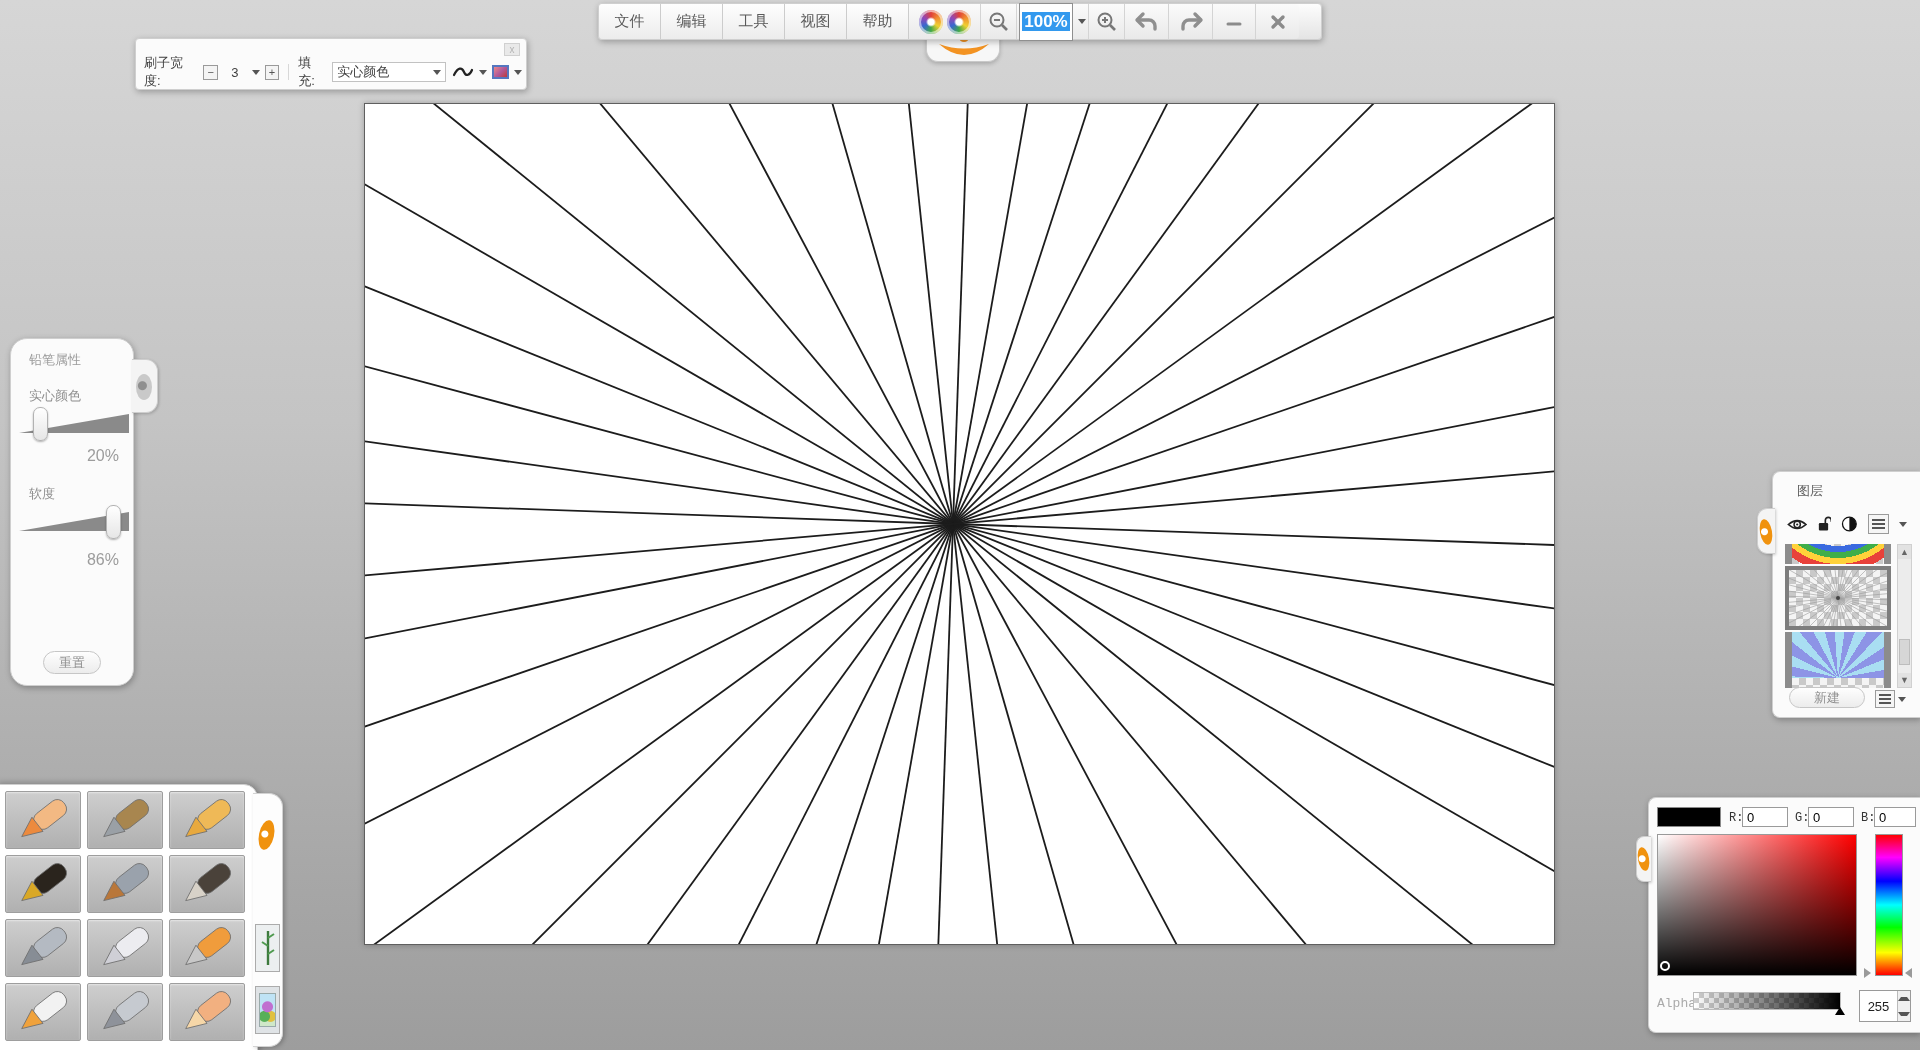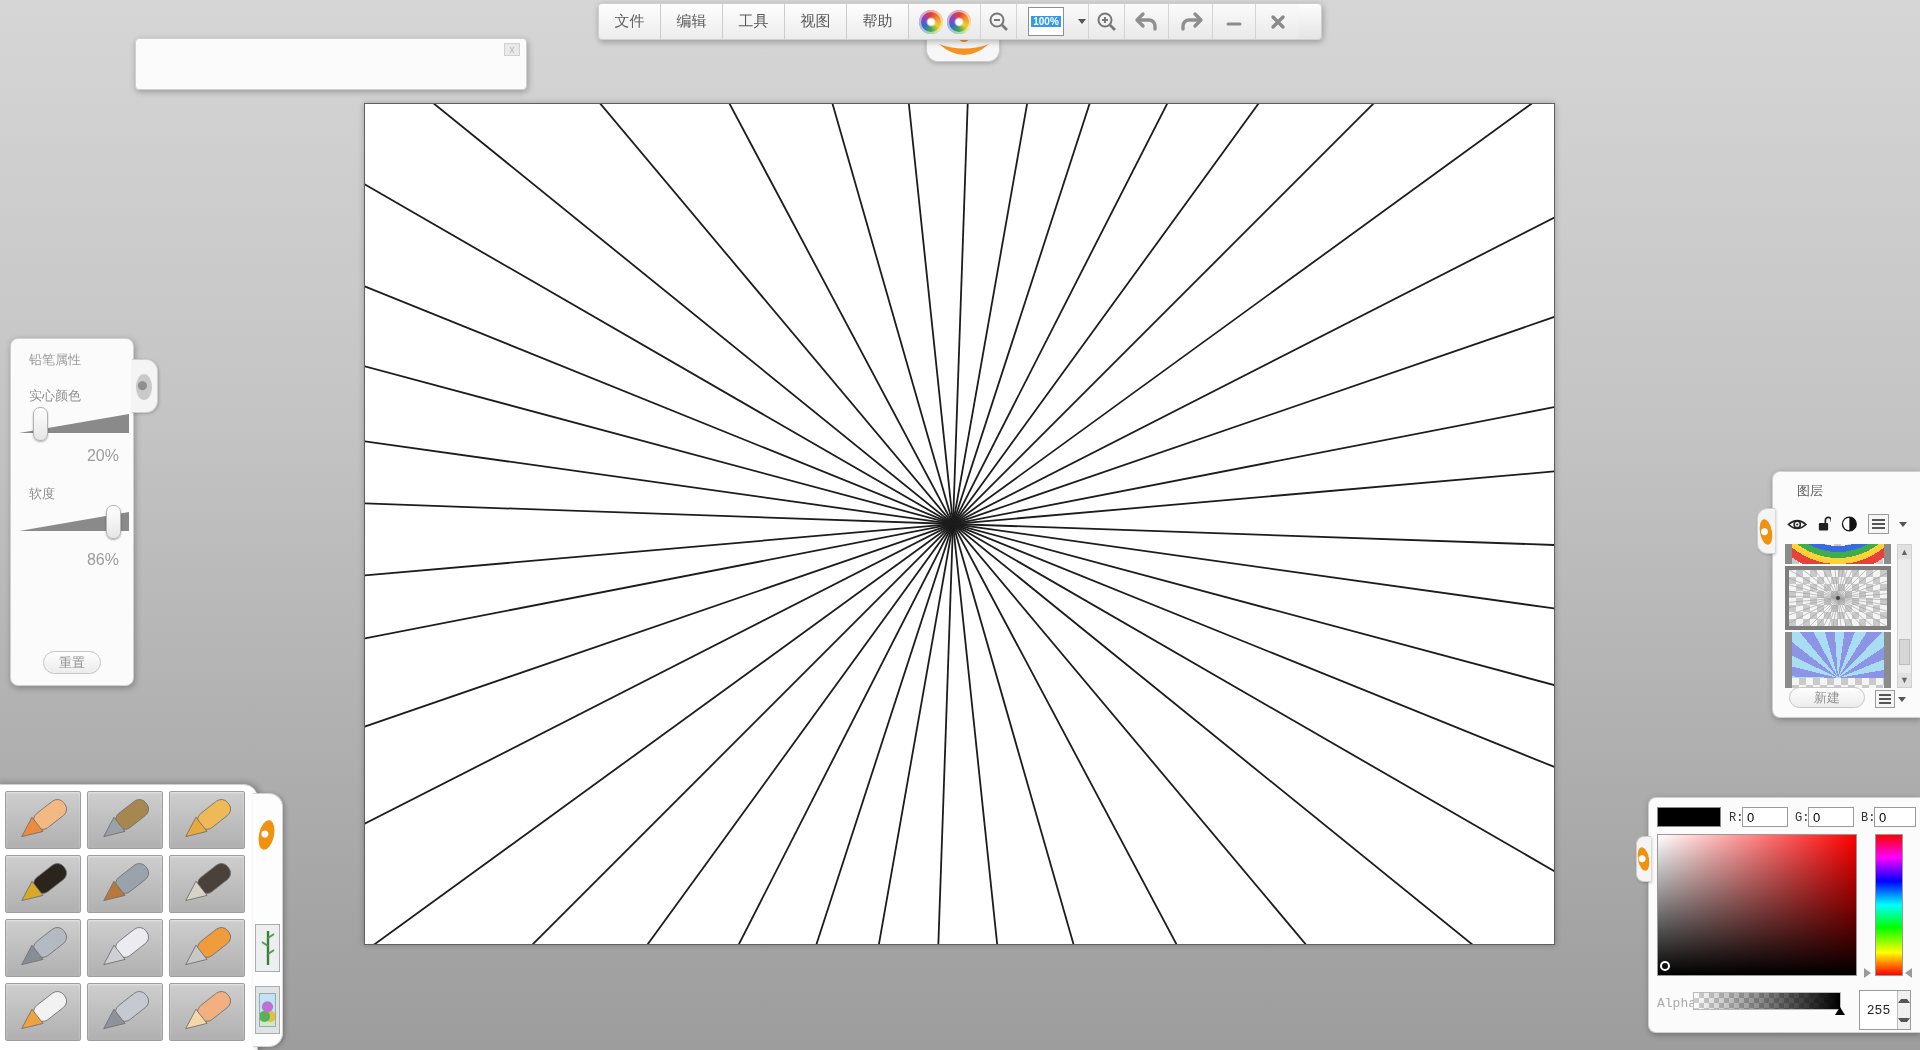--- a/index.html
+++ b/index.html
@@ -26,21 +26,21 @@
   .menu-btn:first-child { border-left:none; border-radius:4px 0 0 4px;text-align:right; }
   .icon-btn { display:flex; align-items:center; justify-content:center; border-right:1px solid #d4d4d4;
               background:linear-gradient(#fbfbfb,#e9e9e9); }
   .eyes-btn { width:72px; gap:4px; }
   .clown-eye { width:24px; height:24px; border-radius:50%;
                background: radial-gradient(circle at 50% 50%, #ffffff 0 3px, rgba(255,255,255,0) 5px),
                            conic-gradient(#e04038,#f09030,#f0d030,#40a848,#3868d0,#9048b8,#e04038);
                box-shadow: inset 0 0 0 2px rgba(255,255,255,.55); }
   .zoom-btn { width:36px; }
   .zoom-box { width:58px; display:flex; align-items:center; justify-content:center; border-right:none; }
-  .zoom-box .field { background:#fff; border:1px solid #8f8f8f; padding:8px 2px; font-size:10px; }
+  .zoom-box .field { background:#fff; border:1px solid #8f8f8f; padding:8px 2px; font-size:17px; }
   .zoom-box .field span { background:#3399ee; color:#fff; padding:0 2px; font-weight:bold; }
   .caret-cell { width:14px; border-right:1px solid #d4d4d4; }
   .caret { width:0; height:0; border-left:4px solid transparent; border-right:4px solid transparent;
            border-top:5px solid #555; }
   .hist-btn { width:44px; }
   .win-btn { width:43px; font-size:20px; color:#8b8b8b; font-weight:bold; }
   .win-btn:last-child { border-right:none; border-radius:0 4px 4px 0; }
 
   
   .clown-tab { position:absolute; left:926px; top:24px; width:74px; height:38px; z-index:3;
@@ -60,21 +60,21 @@
              line-height:13px; text-align:center; color:#555; }
   .bw-value { width:24px; text-align:center; }
   .vsep { width:1px; height:16px; background:#d8d8d8; margin:0 4px; }
   .fill-select { width:116px; height:20px; background:#fff; border:1px solid #c2c2c2; display:flex;
                  align-items:center; justify-content:space-between; padding:0 4px; }
   .squiggle-btn { width:24px; height:18px; display:flex; align-items:center; justify-content:center; }
   .gradicon { width:17px; height:14px; border:2px solid #5577c0;
               background:linear-gradient(135deg,#e88,#b05a9a 50%,#c03a3a); }
 
   
-  .pencil-panel { left:10px; top:338px; width:124px; height:348px; border-radius:8px; }
+  .pencil-panel { left:10px; top:338px; width:124px; height:348px; border-radius:17px; }
   .pencil-panel .p-title { position:absolute; left:18px; top:12px; font-size:13px; color:#9b9b9b; }
   .p-label { position:absolute; left:18px; font-size:13px; color:#8f8f8f; }
   .sliderwrap { position:absolute; left:8px; width:110px; height:34px; }
   .wedge { position:absolute; left:0; right:0; top:7px; bottom:8px; background:#8a8a8a;
            clip-path:polygon(0 100%, 100% 0, 100% 100%); }
   .thumb { position:absolute; top:0; width:15px; height:34px; border-radius:7px;
            background:linear-gradient(#ffffff,#e6e6e6); border:1px solid #b2b2b2; box-shadow:0 1px 2px rgba(0,0,0,.3); }
   .p-value { position:absolute; right:14px; font-size:16px; color:#9c9c9c; }
   .reset-btn { position:absolute; left:50%; transform:translateX(-50%); bottom:11px; width:58px; height:23px;
                border-radius:12px; border:1px solid #c6c6c6; background:linear-gradient(#fefefe,#ececec);
@@ -171,22 +171,22 @@
                 border-top:5px solid transparent; border-bottom:5px solid transparent; border-right:7px solid #9a9a9a; }
   .alpha-label { position:absolute; left:8px; top:198px; font-size:13px; color:#aaaaaa;
                  font-family:"Liberation Mono", monospace; }
   .alpha-slider { position:absolute; left:44px; top:194px; width:148px; height:18px; border:1px solid #bbb;
       background-image: linear-gradient(to right, rgba(0,0,0,0), #000),
         linear-gradient(45deg,#cfcfcf 25%,transparent 25%,transparent 75%,#cfcfcf 75%),
         linear-gradient(45deg,#cfcfcf 25%,transparent 25%,transparent 75%,#cfcfcf 75%);
       background-position:0 0,0 0,5px 5px; background-size:auto,10px 10px,10px 10px; background-color:#fff; }
   .alpha-mark { position:absolute; left:186px; top:209px; width:0; height:0;
                 border-left:5px solid transparent; border-right:5px solid transparent; border-bottom:8px solid #000; }
-  .spin-box { position:absolute; left:210px; top:192px; width:52px; height:40px; border:1px solid #9a9a9a;
-              background:#fff; display:flex; align-items:center;font-family:Liberation Mono, monospace; }
+  .spin-box { position:absolute; left:210px; top:192px; width:52px; height:32px; border:1px solid #9a9a9a;
+              background:#fff; display:flex; align-items:center; }
   .spin-box .val { flex:1; font-size:13px; text-align:center; color:#222; }
   .spin-arrows { width:13px; height:100%; border-left:1px solid #bbb; display:flex; flex-direction:column; }
   .spin-arrows div { flex:1; display:flex; align-items:center; justify-content:center; background:#f0f0f0; }
   .tri-up { width:0; height:0; border-left:3px solid transparent; border-right:3px solid transparent; border-bottom:4px solid #555; }
   .tri-dn { width:0; height:0; border-left:3px solid transparent; border-right:3px solid transparent; border-top:4px solid #555; }
 </style>
 </head>
 <body>
 
 <div class="stage">
@@ -276,20 +276,41 @@
       <svg width="18" height="18" viewBox="0 0 18 18">
         <line x1="4" y1="4" x2="14" y2="14" stroke="#8b8b8b" stroke-width="3.4" stroke-linecap="round"></line>
         <line x1="14" y1="4" x2="4" y2="14" stroke="#8b8b8b" stroke-width="3.4" stroke-linecap="round"></line>
       </svg>
     </div>
   </div>
 
   <div class="panel brushbar">
     <div class="titlestrip">
       <div class="mini-close">x</div>
+    </div>
+    <div class="brush-controls">
+      <span>刷子宽度:</span>
+      <div class="stepper">−</div>
+      <span class="bw-value">3</span>
+      <div class="caret"></div>
+      <div class="stepper">+</div>
+      <div class="vsep"></div>
+      <span>填充:</span>
+      <div class="fill-select">
+        <span>实心颜色</span>
+        <div class="caret"></div>
+      </div>
+      <div class="squiggle-btn">
+        <svg width="22" height="14" viewBox="0 0 22 14">
+          <path d="M2 10 C6 2, 10 2, 12 7 C14 12, 18 10, 20 5" fill="none" stroke="#222" stroke-width="2.2" stroke-linecap="round"></path>
+        </svg>
+      </div>
+      <div class="caret"></div>
+      <div class="gradicon"></div>
+      <div class="caret"></div>
     </div>
   </div>
 
   <div class="panel pencil-panel">
     <div class="side-tab pencil-tab">
       <div class="gray-ear"></div>
     </div>
     <div class="p-title">铅笔属性</div>
 
     <div class="p-label" style="top:48px">实心颜色</div>

